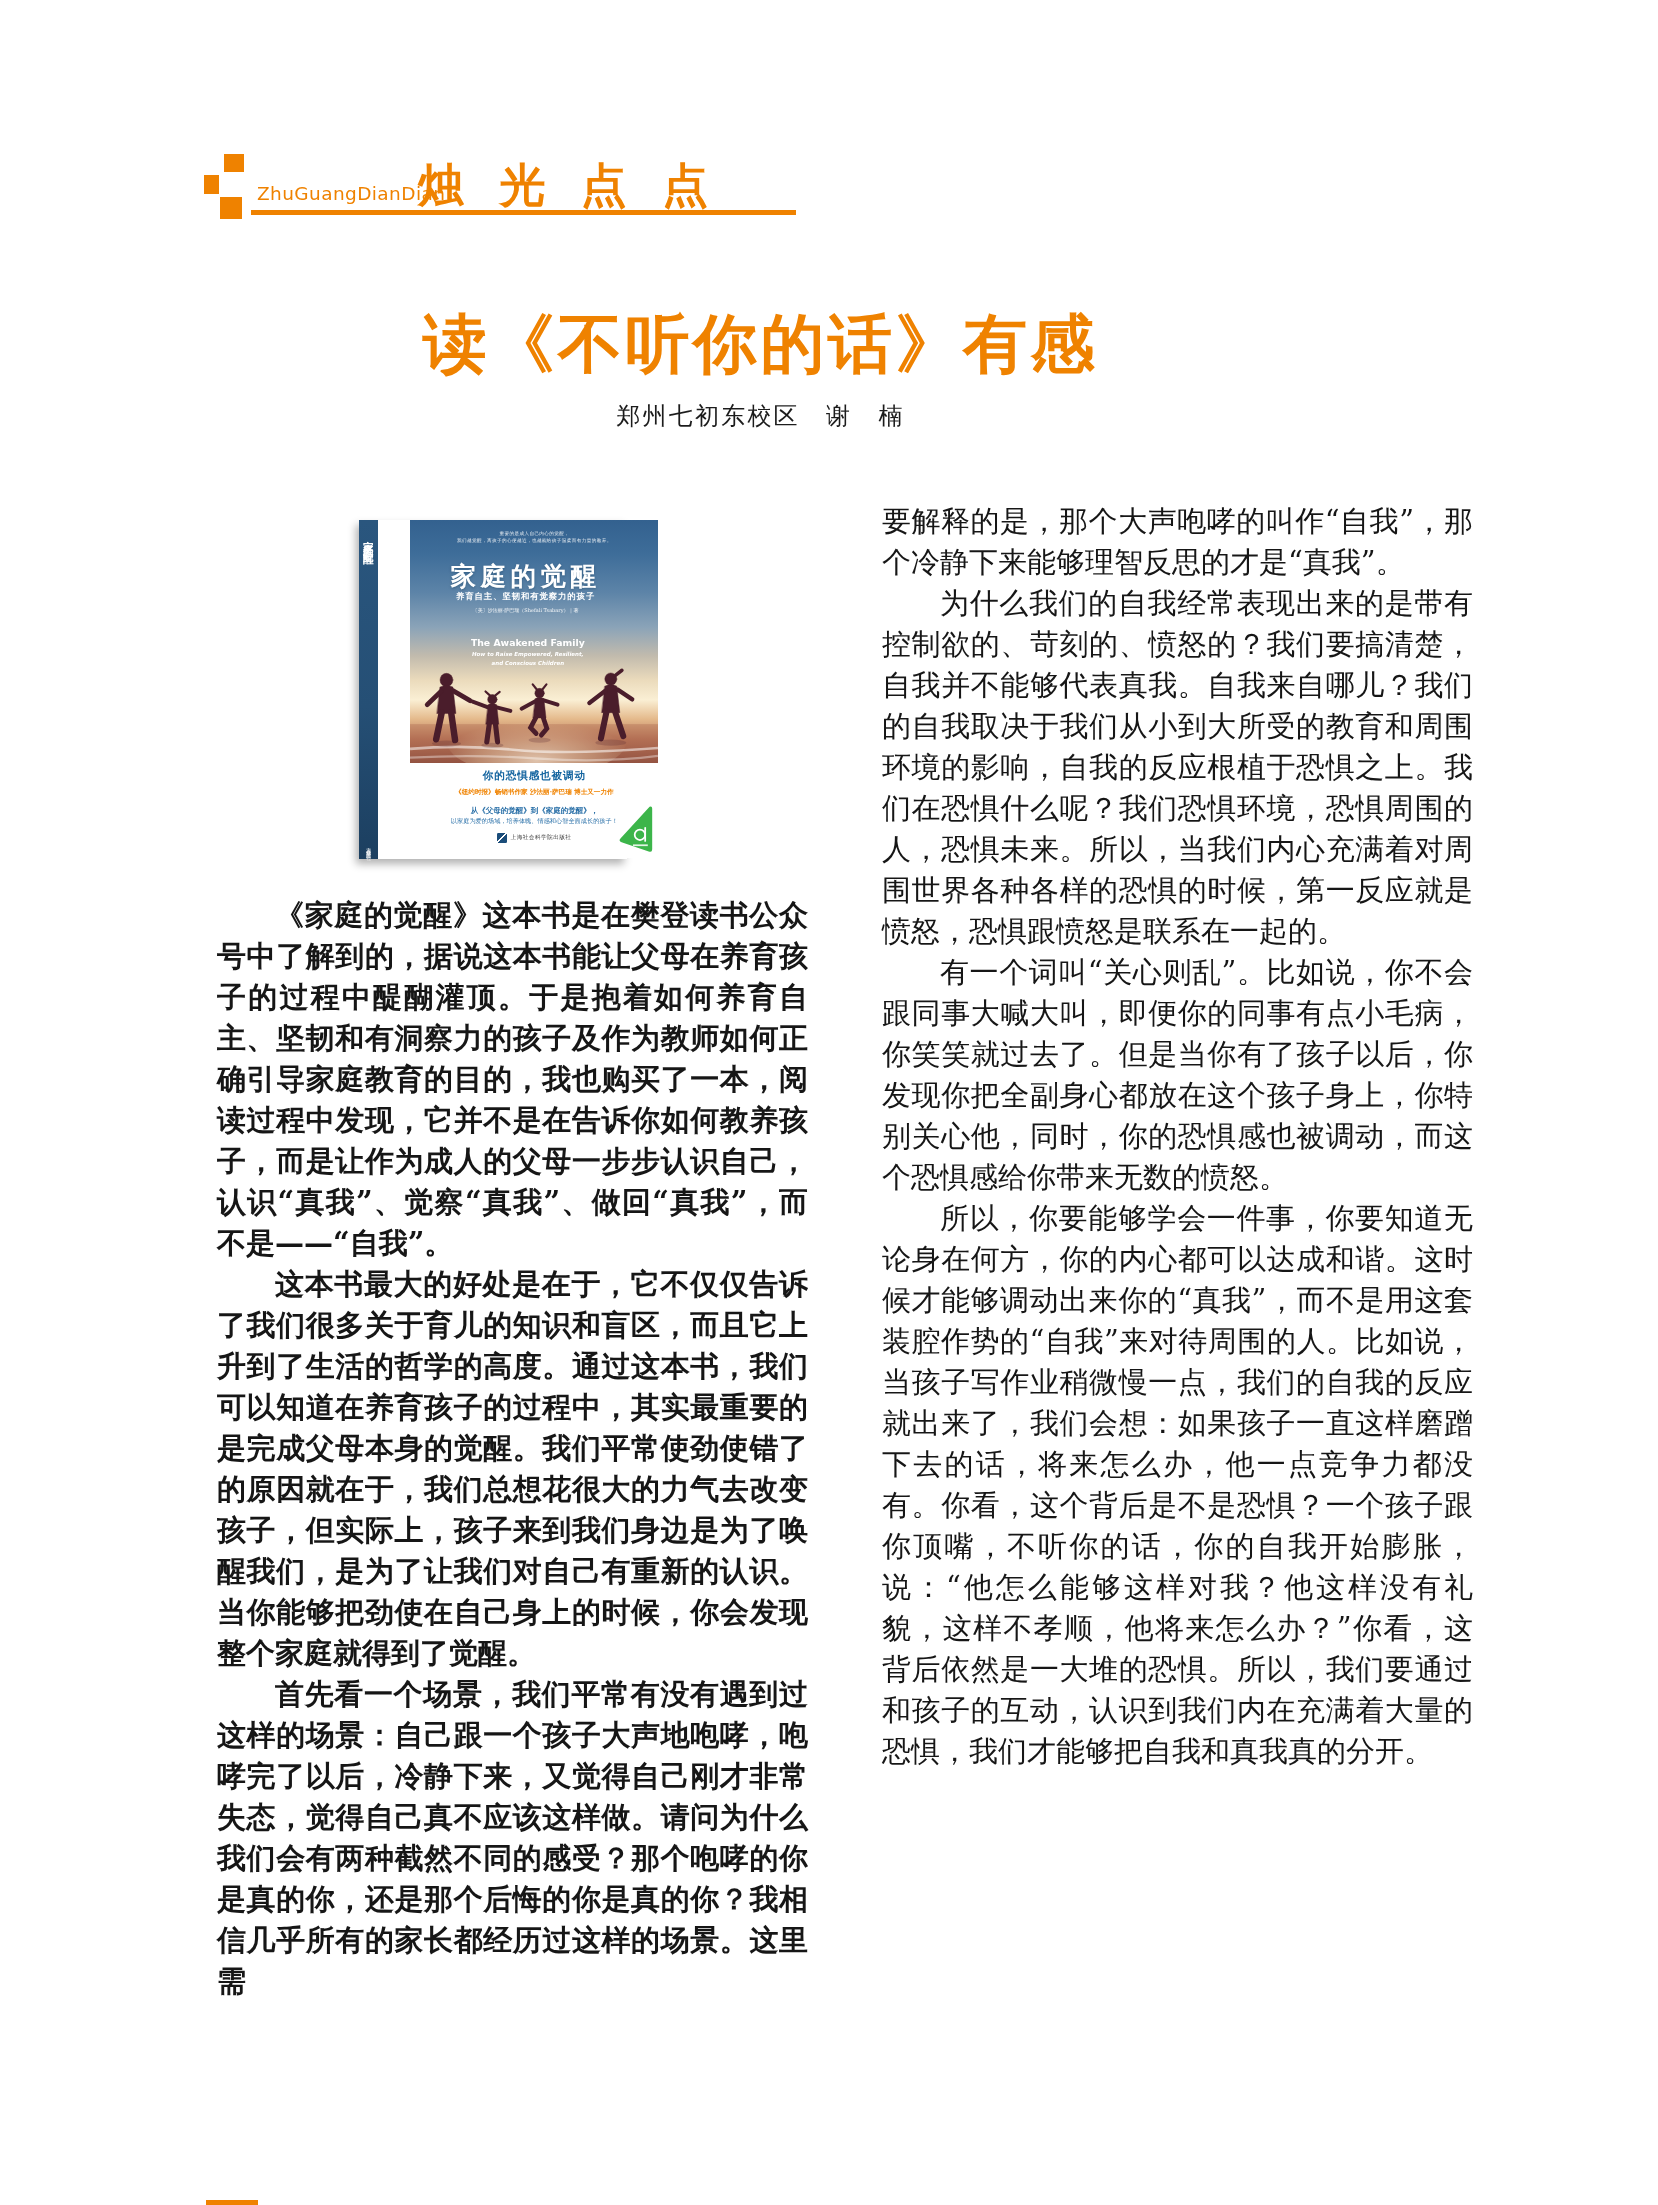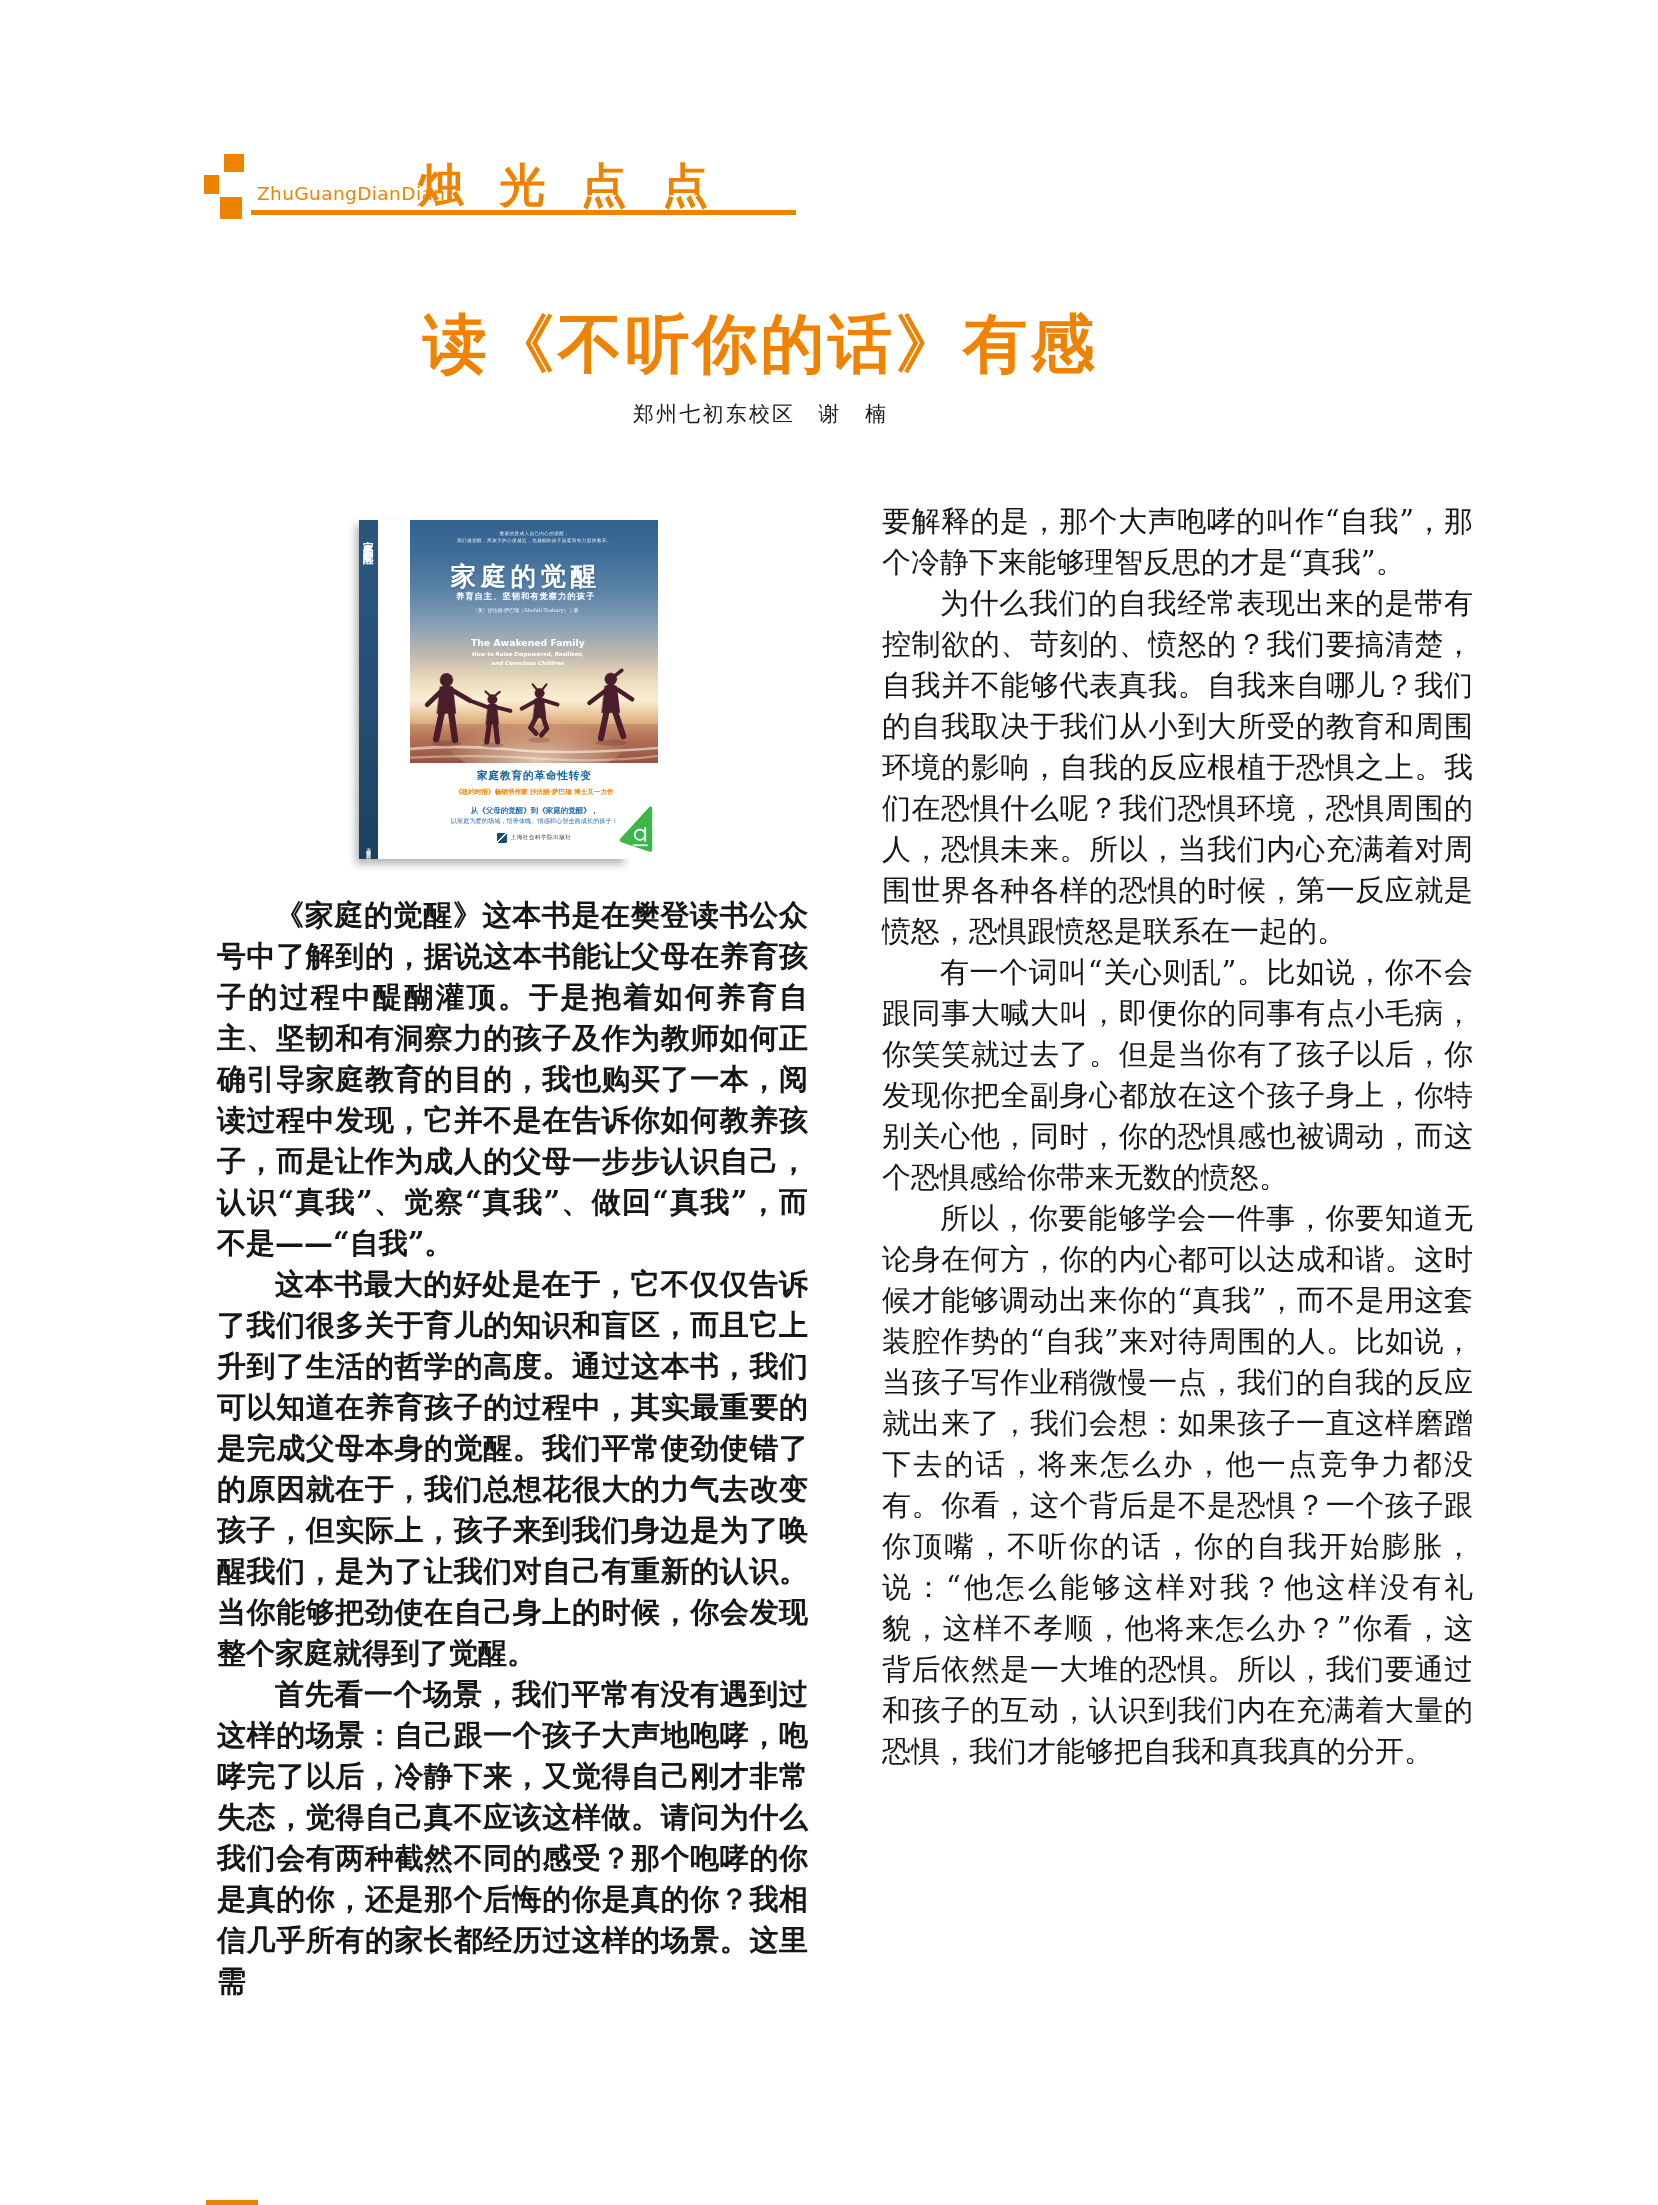--- a/index.html
+++ b/index.html
@@ -14,21 +14,21 @@
   .brand-pinyin{position:absolute;left:257px;top:183px;font-family:"DejaVu Sans",sans-serif;
         font-size:18.5px;color:#EF8200;letter-spacing:0.4px;}
   .brand-cn{position:absolute;left:418px;top:155px;font-size:46px;font-weight:bold;
         color:#EF8200;letter-spacing:9.7px;}
   .header-rule{position:absolute;left:251px;top:210px;width:545px;height:5.3px;background:#EF8200;}
 
   
   .article-title{position:absolute;left:198px;top:301px;width:1125px;margin:0;text-align:center;
         font-size:64px;font-weight:bold;color:#EF8200;letter-spacing:3.5px;}
   .byline{position:absolute;left:198px;top:400px;width:1125px;text-align:center;
-        font-size:21px;color:#1c1c1c;letter-spacing:2.2px;}
+        font-size:24px;color:#1c1c1c;letter-spacing:2.2px;}
 
   
   .book{position:absolute;left:359px;top:520px;width:268px;height:339px;margin:0;display:flex;
         box-shadow:-3.5px 5.3px 8px rgba(0,0,0,.30);gap:32px;}
   .spine{width:19.4px;background:linear-gradient(180deg,#2A567E 0%,#254f75 55%,#1C3F60 100%);
         position:relative;flex:none;}
   .spine-title{position:absolute;top:11.5px;left:50%;transform:translateX(-50%);
         writing-mode:vertical-rl;color:#fff;font-size:10.6px;font-weight:bold;letter-spacing:3.5px;}
   .spine-pub{position:absolute;bottom:7px;left:50%;transform:translateX(-50%);
         writing-mode:vertical-rl;color:rgba(255,255,255,.75);font-size:4.9px;letter-spacing:0.9px;}
@@ -152,21 +152,21 @@
           </g>
           <g fill="#4A1D2B" opacity="0.22">
             <ellipse cx="85" cy="196" rx="34" ry="7"></ellipse>
             <ellipse cx="192" cy="200" rx="26" ry="6"></ellipse>
             <ellipse cx="302" cy="188" rx="26" ry="6"></ellipse>
             <ellipse cx="468" cy="194" rx="36" ry="7"></ellipse>
           </g>
         </svg>
       </div>
       <div class="band">
-        <div class="band-h">家庭教育的革命性转变</div>
+        <div class="band-h">你的恐惧感也被调动</div>
         <div class="band-o">《纽约时报》畅销书作家 沙法丽·萨巴瑞 博士又一力作</div>
         <div class="band-b1">从《父母的觉醒》到《家庭的觉醒》，</div>
         <div class="band-b2">以家庭为爱的场域，培养体魄、情感和心智全面成长的孩子！</div>
         <div class="pub-row">
           <span class="pub-logo"></span>
           <span>上海社会科学院出版社</span>
         </div>
         <svg class="badge" viewBox="0 0 86 112">
           <path d="M80,8 Q80,2 74,4 L8,76 Q2,82 10,85 L72,106 Q80,109 80,101 Z" fill="#3CB54A"></path>
           <circle cx="52" cy="68" r="12" fill="none" stroke="#ffffff" stroke-width="4"></circle>

